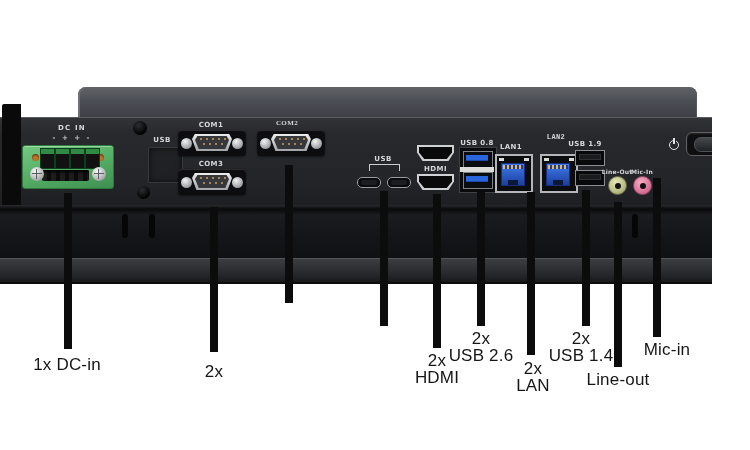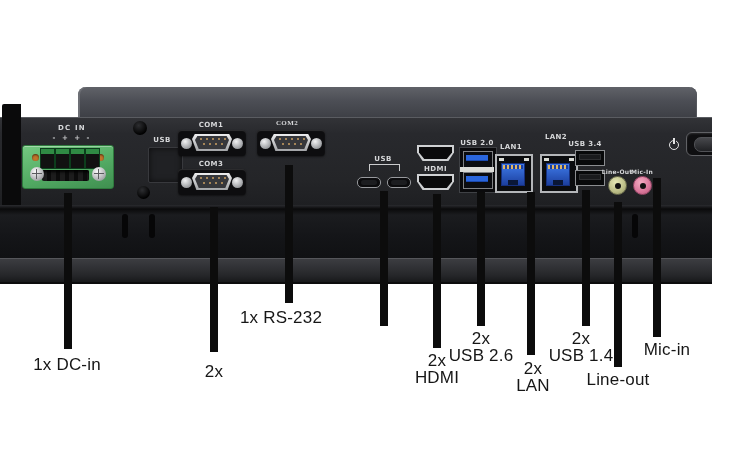--- a/index.html
+++ b/index.html
@@ -234,41 +234,41 @@
   <div class="hdmi hdmi-a">
     <span class="hdmi-out"></span>
     <span class="hdmi-in"></span>
   </div>
   <div class="pl" style="left:417px;top:165px;width:37px;">HDMI</div>
   <div class="hdmi hdmi-b">
     <span class="hdmi-out"></span>
     <span class="hdmi-in"></span>
   </div>
 
-  <div class="pl" style="left:455px;top:139px;width:44px;">USB 2.0</div>
+  <div class="pl" style="left:455px;top:139px;width:44px;">USB 0.8</div>
   <div class="usb3-stack">
     <span class="u3p u3a"></span>
     <span class="u3sep"></span>
     <span class="u3p u3b"></span>
   </div>
 
   <div class="pl" style="left:493px;top:143px;width:36px;">LAN1</div>
   <div class="rj45 rj1">
     <span class="led led-l"></span>
     <span class="led led-r"></span>
     <span class="rj-block"></span>
   </div>
-  <div class="pl" style="left:538px;top:133px;width:36px;">LAN2</div>
+  <div class="pl" style="left:538px;top:133px;width:36px;font-family:Liberation Mono, monospace;">LAN2</div>
   <div class="rj45 rj2">
     <span class="led led-l"></span>
     <span class="led led-r"></span>
     <span class="rj-block"></span>
   </div>
 
-  <div class="pl" style="left:563px;top:140px;width:44px;">USB 3.4</div>
+  <div class="pl" style="left:563px;top:140px;width:44px;">USB 1.9</div>
   <div class="u2p u2a"></div>
   <div class="u2p u2b"></div>
 
   <div class="pl audio-lbl" style="left:595px;top:168px;width:44px;">Line-Out</div>
   <div class="jack jack-green"></div>
   <div class="pl audio-lbl" style="left:620px;top:168px;width:44px;">Mic-In</div>
   <div class="jack jack-pink"></div>
 
   <span class="pwr-icon"></span>
   <div class="pwr-btn">
@@ -289,21 +289,20 @@
   <div class="cbar b-usb32"></div>
   <div class="cbar b-lan"></div>
   <div class="cbar b-usb20"></div>
   <div class="cbar b-lineout"></div>
   <div class="cbar b-micin"></div>
 
   <div class="clabel l-dcin">1x DC-in</div>
   <div class="clabel l-serial">
     <div>2x</div>
   </div>
-  <div class="clabel l-rs232">1x RS-232</div>
   <div class="clabel l-hdmi">
     <div>2x</div>
     <div>HDMI</div>
   </div>
   <div class="clabel l-usb32">
     <div>2x</div>
     <div>USB 2.6</div>
   </div>
   <div class="clabel l-lan">
     <div>2x</div>

